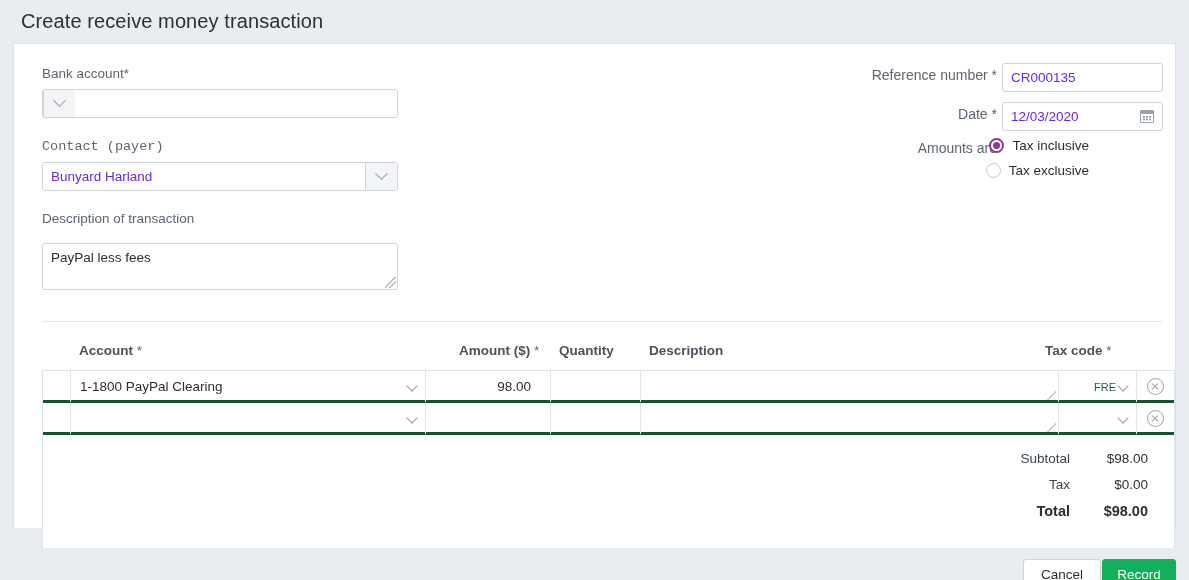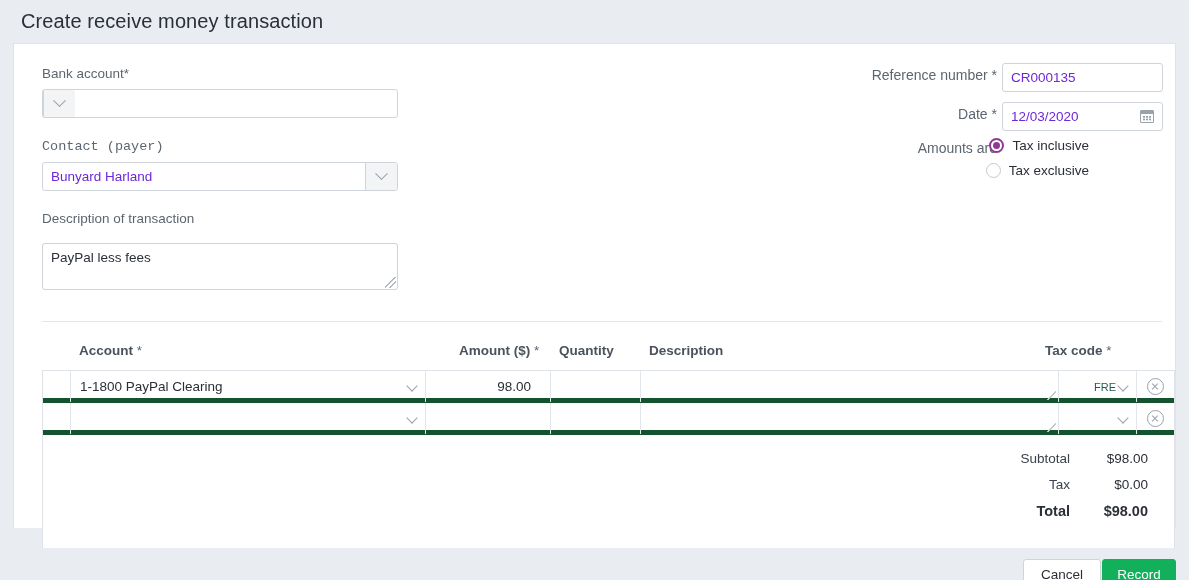--- a/index.html
+++ b/index.html
@@ -176,21 +176,21 @@
   .hdr .req { font-weight: 400; }
 
   .grid {
     position: relative;
     border: 1px solid #dfe3e8;
     border-bottom: none;
   }
   .row {
     position: relative;
     height: 32px;
-    border-bottom: 5px solid #14532d;
+    border-bottom: 3px solid #14532d;
   }
   .cell {
     position: absolute;
     top: 0; height: 31px;
     display: flex; align-items: center;
     font-size: 13.5px;
     color: #2b2f36;
     border-right: 1px solid #e3e6ea;
   }
   .cell.handle { left: 0; width: 28px; border-right: 1px solid #e3e6ea; }

